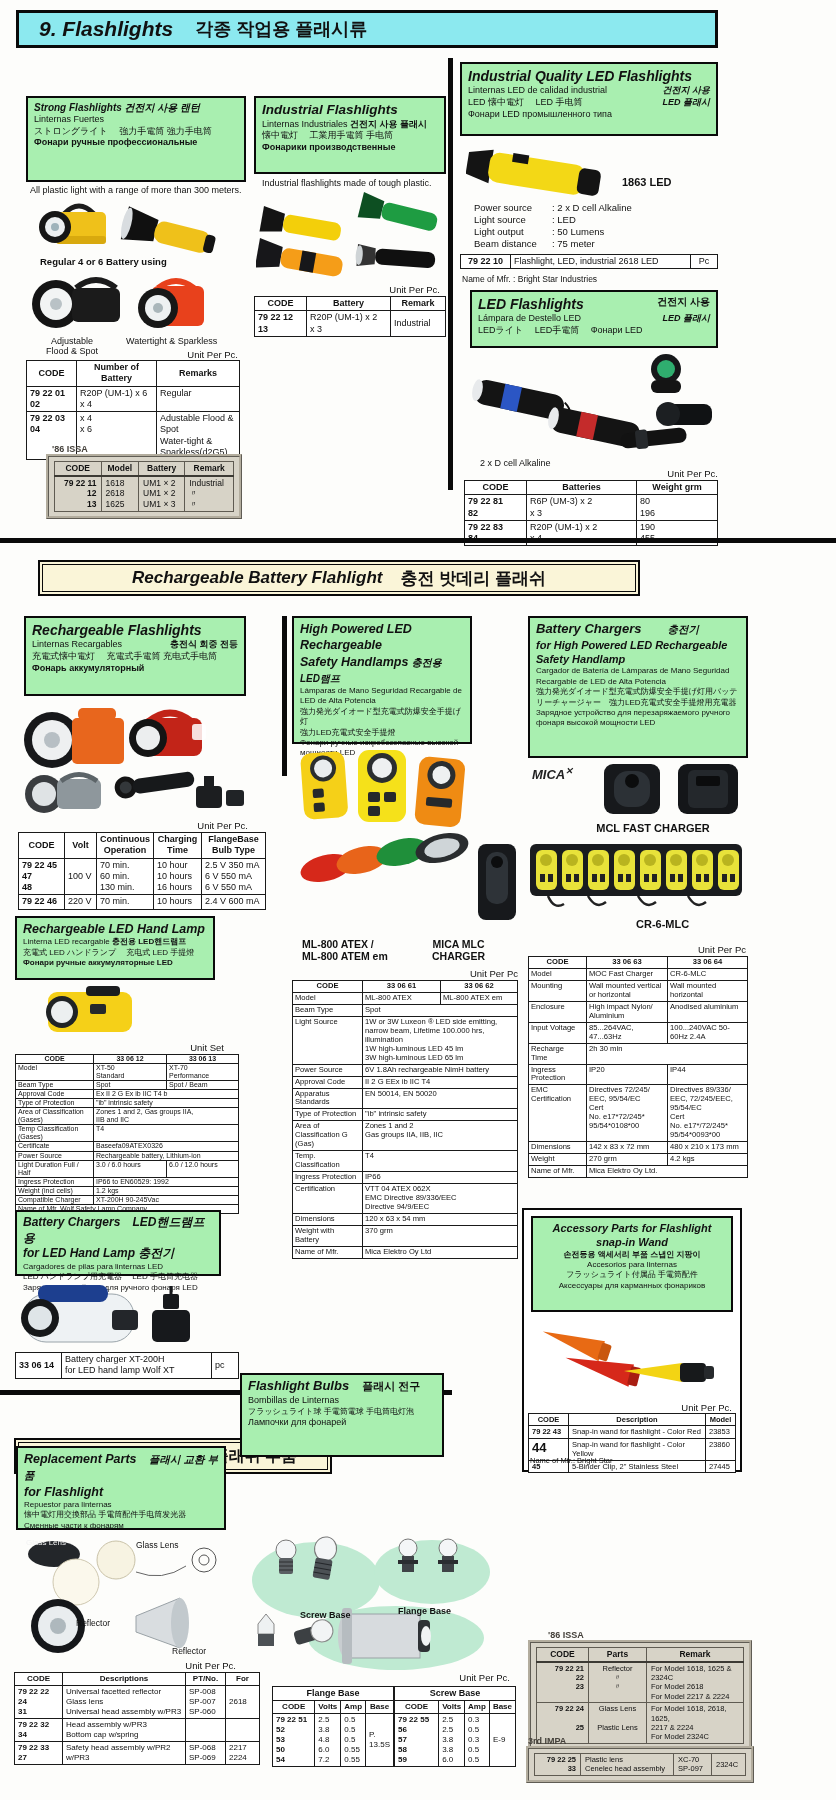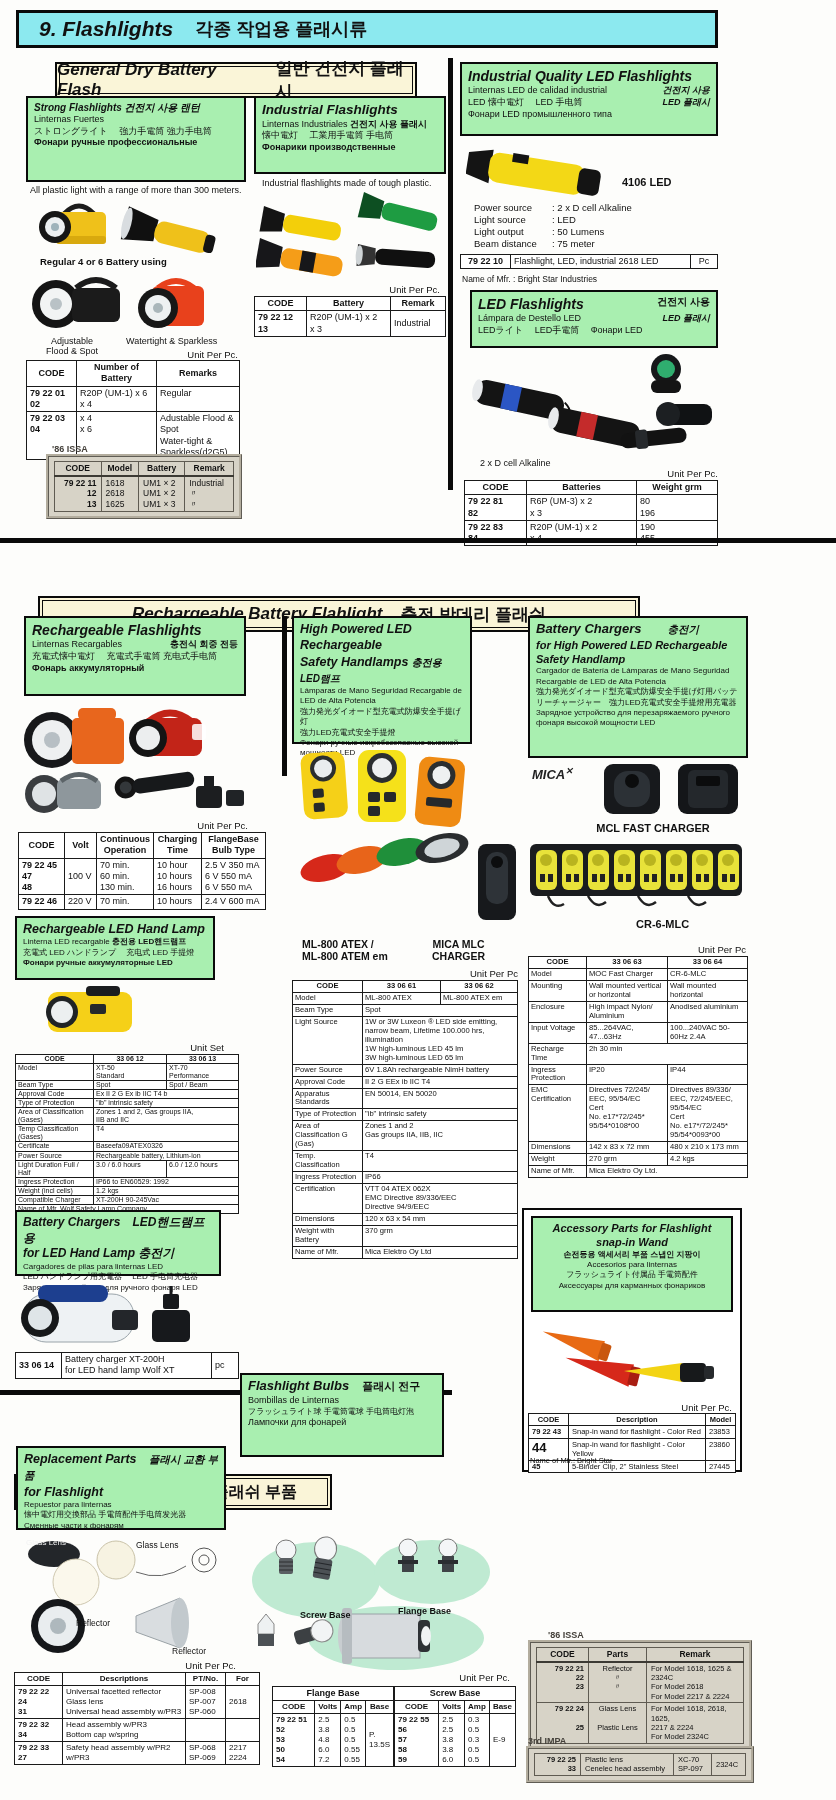--- a/index.html
+++ b/index.html
@@ -38,24 +38,20 @@
 </head>
 <body>
 
 <div id="page">
 
   <div class="abs bar" style="left:16px;top:10px;width:702px;height:38px">
     <span class="en">9. Flashlights</span>
     <span class="ko">각종 작업용 플래시류</span>
   </div>
 
-  <div class="abs chdr" style="left:55px;top:62px;width:362px;height:36px;font-size:17px">
-    <span class="en">General Dry Battery Flash</span>
-    <span class="ko">일반 건전지 플래시</span>
-  </div>
 
   <div class="abs vline" style="left:448px;top:58px;width:5px;height:432px"></div>
 
   <div class="abs gbox" style="left:26px;top:96px;width:220px;height:86px">
     <div class="t1" style="font-size:10px"><span>Strong Flashlights</span> <span>건전지 사용 랜턴</span></div>
     <div class="sm">Linternas Fuertes</div>
     <div class="sm">ストロングライト　 強力手電筒  強力手电筒</div>
     <div class="sm" style="font-weight:bold">Фонари ручные профессиональные</div>
   </div>
   <div class="abs" style="left:30px;top:185px;width:216px;font-size:9px">All plastic light with a range of more than 300 meters.</div>
@@ -210,21 +206,21 @@
     <div class="sm">Фонари LED промышленного типа</div>
   </div>
   <svg class="abs" style="left:466px;top:140px" width="160" height="58" viewBox="0 0 160 58">
     <g transform="translate(4,6) rotate(9)">
       <path d="M0 6 L24 0 L24 34 L0 28 Z" fill="#141414"></path>
       <rect x="22" y="2" width="96" height="30" rx="10" fill="#f3d816"></rect>
       <rect x="44" y="0" width="16" height="9" fill="#141414"></rect>
       <rect x="112" y="4" width="22" height="26" rx="6" fill="#141414"></rect>
     </g>
   </svg>
-  <div class="abs cap" style="left:622px;top:176px;font-size:11px">4106 LED</div>
+  <div class="abs cap" style="left:622px;top:176px;font-size:11px">1863 LED</div>
   <div class="abs" style="left:474px;top:202px;width:230px">
     <div style="display:flex;font-size:9.5px;line-height:1.25">
         <span style="width:78px">Power source</span>
         <span>:  2 x D cell Alkaline</span>
       </div>
       <div style="display:flex;font-size:9.5px;line-height:1.25">
         <span style="width:78px">Light source</span>
         <span>:  LED</span>
       </div>
       <div style="display:flex;font-size:9.5px;line-height:1.25">

